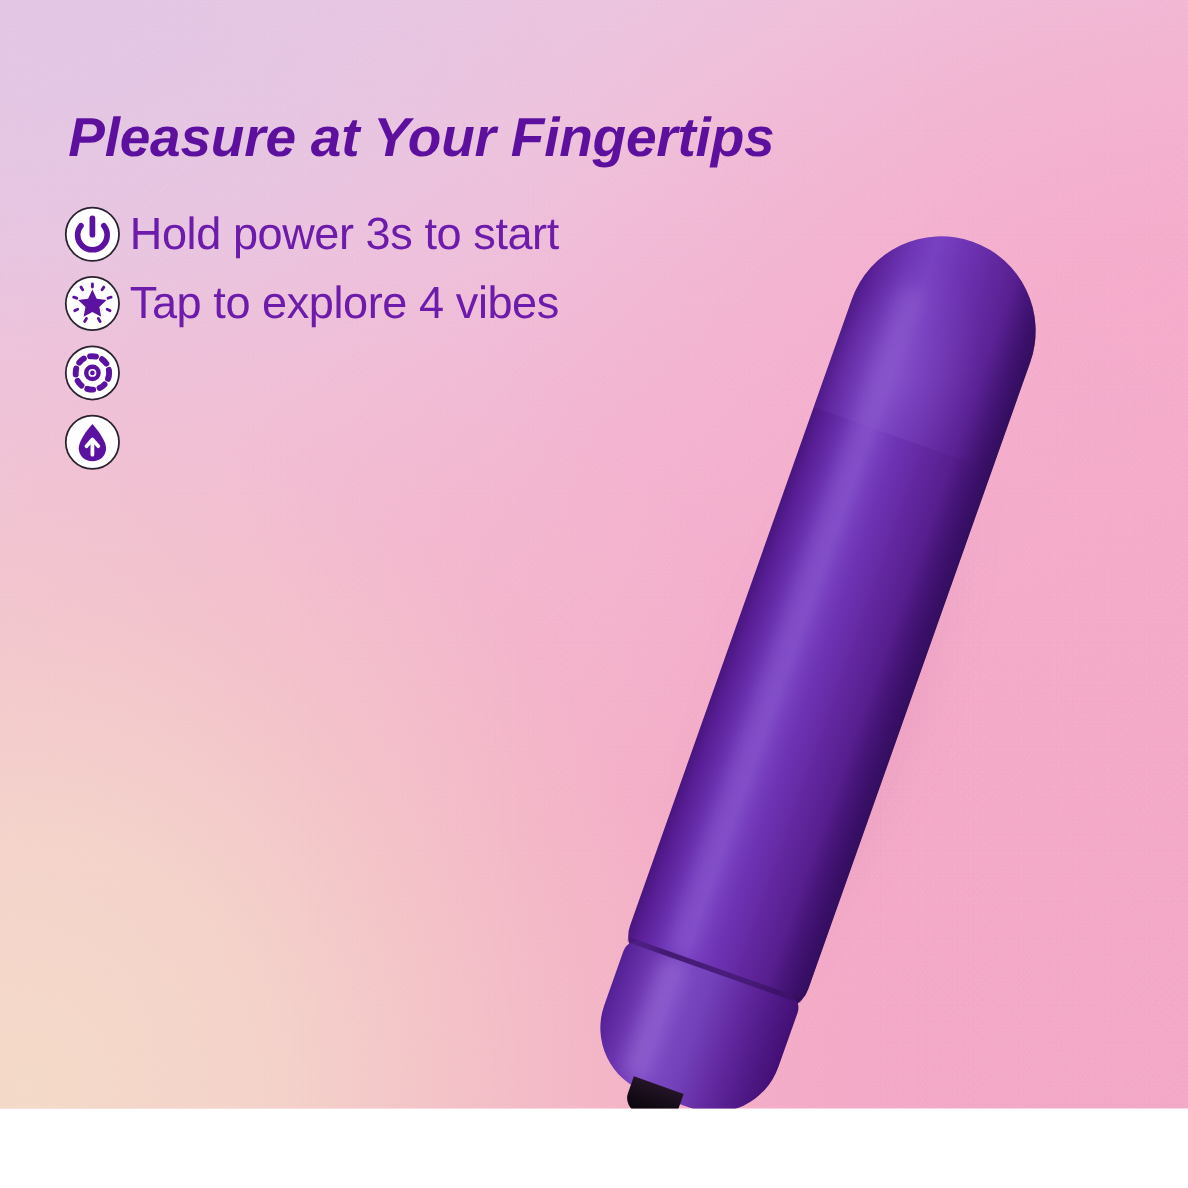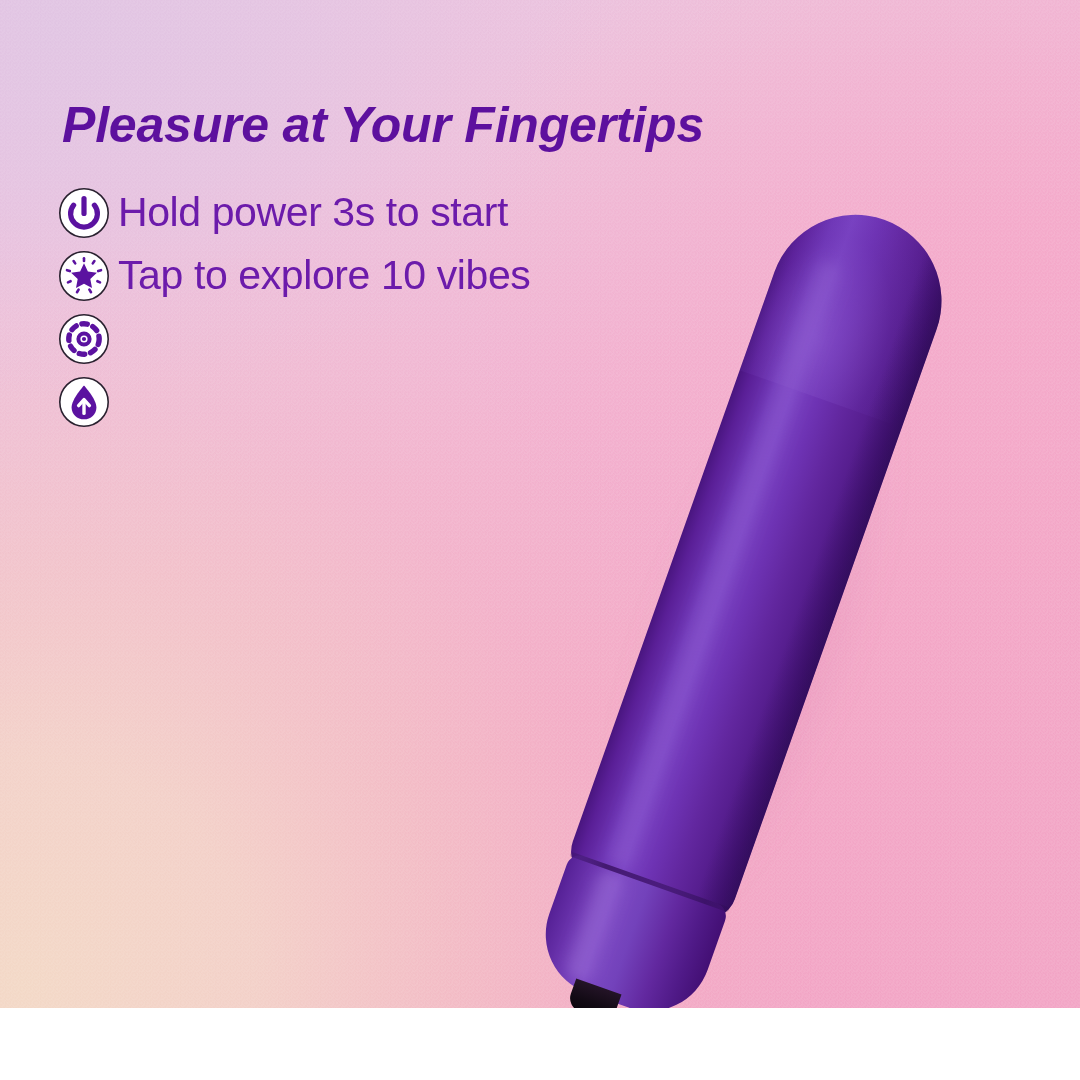--- a/index.html
+++ b/index.html
@@ -286,21 +286,21 @@
             <line x1="43.0" y1="20.2" x2="40.2" y2="21.1"></line>
             <line x1="42.0" y1="32.4" x2="39.4" y2="31.2"></line>
             <line x1="15.6" y1="11.0" x2="17.2" y2="13.4"></line>
             <line x1="9.0" y1="20.2" x2="11.8" y2="21.1"></line>
             <line x1="10.0" y1="32.4" x2="12.6" y2="31.2"></line>
             <line x1="19.0" y1="42.2" x2="20.6" y2="39.6"></line>
             <line x1="33.0" y1="42.2" x2="31.4" y2="39.6"></line>
           </g>
         </svg>
       </span>
-      <span class="bullet-text">Tap to explore 10 vibes</span>
+      <span class="bullet-text">Tap to explore 4 vibes</span>
     </div>
 
     <div class="bullet">
       <span class="badge">
         <svg viewBox="0 0 52 52" xmlns="http://www.w3.org/2000/svg">
           <circle cx="26" cy="26" r="24.2" fill="#ffffff" stroke="#2a2230" stroke-width="1.6"></circle>
           <circle cx="26" cy="26" r="15.2" fill="none" stroke="#5b12a0" stroke-width="5.4" stroke-linecap="round" stroke-dasharray="5.5 6.0"></circle>
           <circle cx="26" cy="26" r="5.6" fill="none" stroke="#5b12a0" stroke-width="4"></circle>
           <circle cx="26" cy="26" r="2.1" fill="#5b12a0"></circle>
         </svg>

